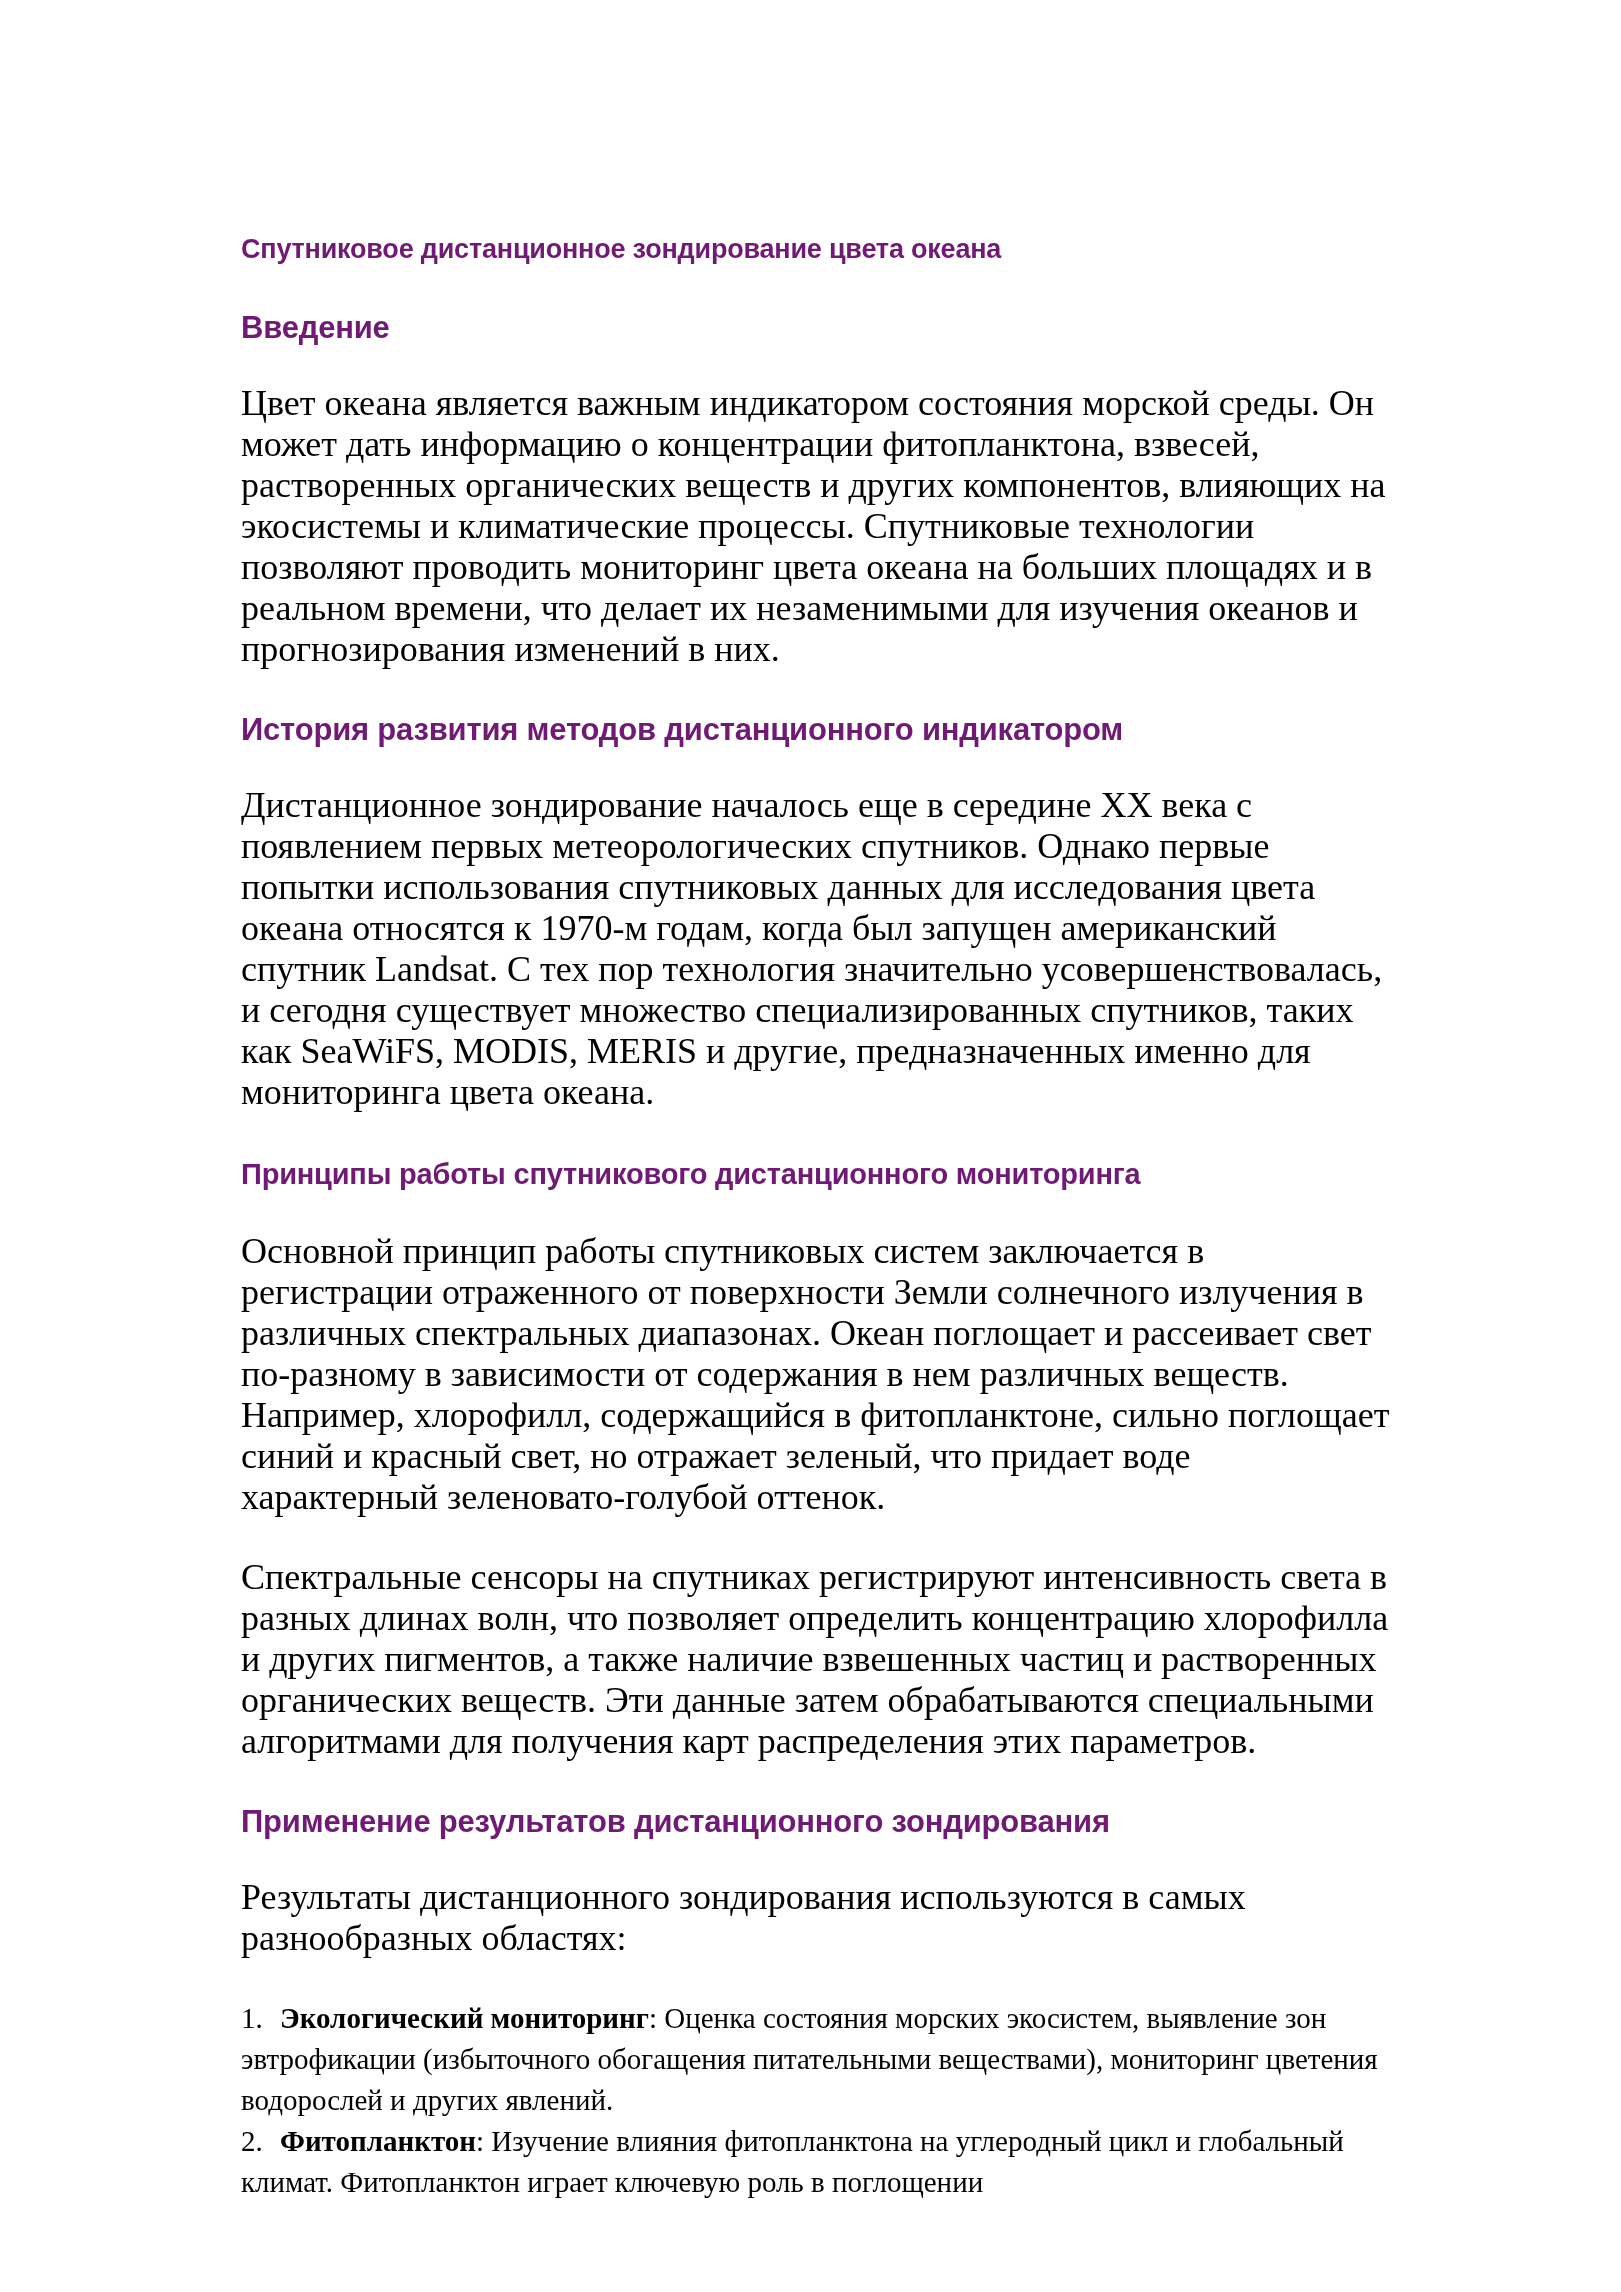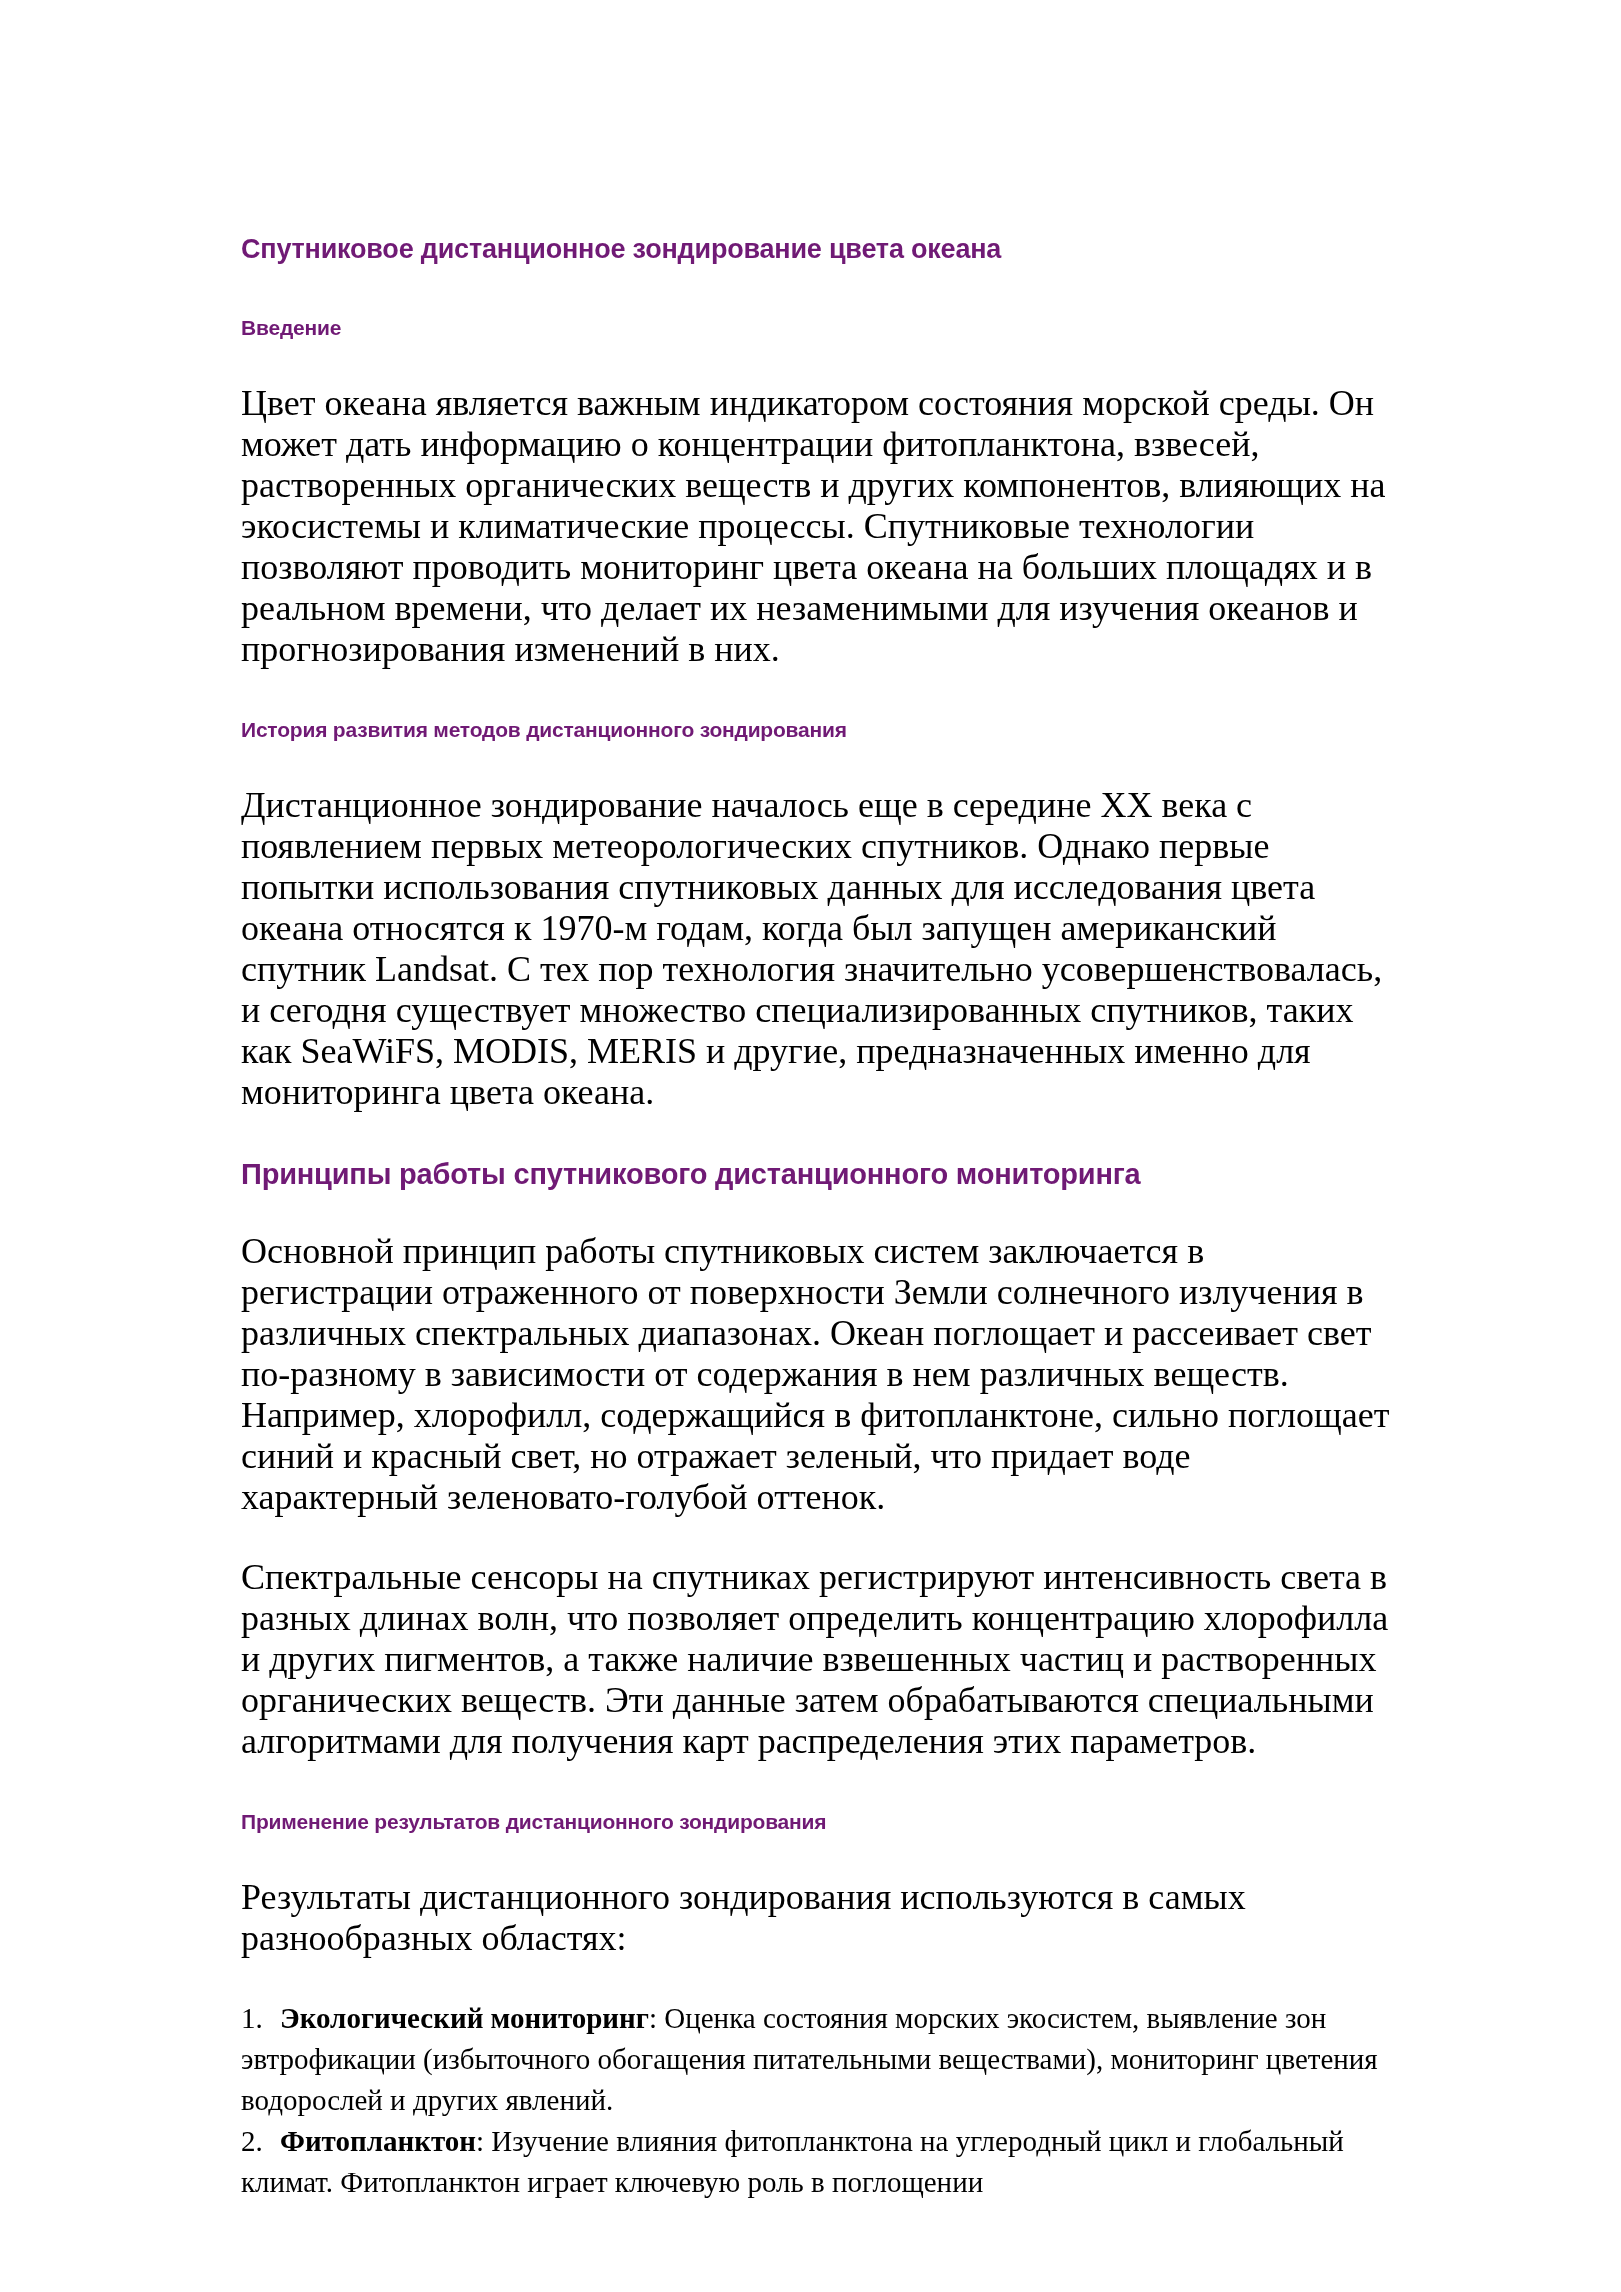--- a/index.html
+++ b/index.html
@@ -35,21 +35,21 @@
     color: #701a75;
     margin: 0;
     letter-spacing: -0.2px;
   }
   h1.doc-title {
     font-size: 27px;
     line-height: 33px;
     margin-bottom: 45px;
   }
   h2.doc-heading {
-    font-size: 21px;
+    font-size: 31px;
     line-height: 33px;
     margin-top: 43px;
     margin-bottom: 39px;
   }
   h2.doc-heading.lvl-big {
     font-size: 29px;
     line-height: 36px;
   }
   p.doc-para {
     font-size: 36px;
@@ -90,21 +90,21 @@
 
 <div class="page">
   <div class="content clip-bottom">
 
     <h1 class="doc-title">Спутниковое дистанционное зондирование цвета океана</h1>
 
     <h2 class="doc-heading">Введение</h2>
 
     <p class="doc-para">Цвет океана является важным индикатором состояния морской среды. Он может дать информацию о концентрации фитопланктона, взвесей, растворенных органических веществ и других компонентов, влияющих на экосистемы и климатические процессы. Спутниковые технологии позволяют проводить мониторинг цвета океана на больших площадях и в реальном времени, что делает их незаменимыми для изучения океанов и прогнозирования изменений в них.</p>
 
-    <h2 class="doc-heading">История развития методов дистанционного зондирования</h2>
+    <h2 class="doc-heading">История развития методов дистанционного индикатором</h2>
 
     <p class="doc-para">Дистанционное зондирование началось еще в середине XX века с появлением первых метеорологических спутников. Однако первые попытки использования спутниковых данных для исследования цвета океана относятся к 1970-м годам, когда был запущен американский спутник Landsat. С тех пор технология значительно усовершенствовалась, и сегодня существует множество специализированных спутников, таких как SeaWiFS, MODIS, MERIS и другие, предназначенных именно для мониторинга цвета океана.</p>
 
     <h2 class="doc-heading lvl-big">Принципы работы спутникового дистанционного мониторинга</h2>
 
     <p class="doc-para">Основной принцип работы спутниковых систем заключается в регистрации отраженного от поверхности Земли солнечного излучения в различных спектральных диапазонах. Океан поглощает и рассеивает свет по-разному в зависимости от содержания в нем различных веществ. Например, хлорофилл, содержащийся в фитопланктоне, сильно поглощает синий и красный свет, но отражает зеленый, что придает воде характерный зеленовато-голубой оттенок.</p>
 
     <p class="doc-para">Спектральные сенсоры на спутниках регистрируют интенсивность света в разных длинах волн, что позволяет определить концентрацию хлорофилла и других пигментов, а также наличие взвешенных частиц и растворенных органических веществ. Эти данные затем обрабатываются специальными алгоритмами для получения карт распределения этих параметров.</p>
 
     <h2 class="doc-heading">Применение результатов дистанционного зондирования</h2>

